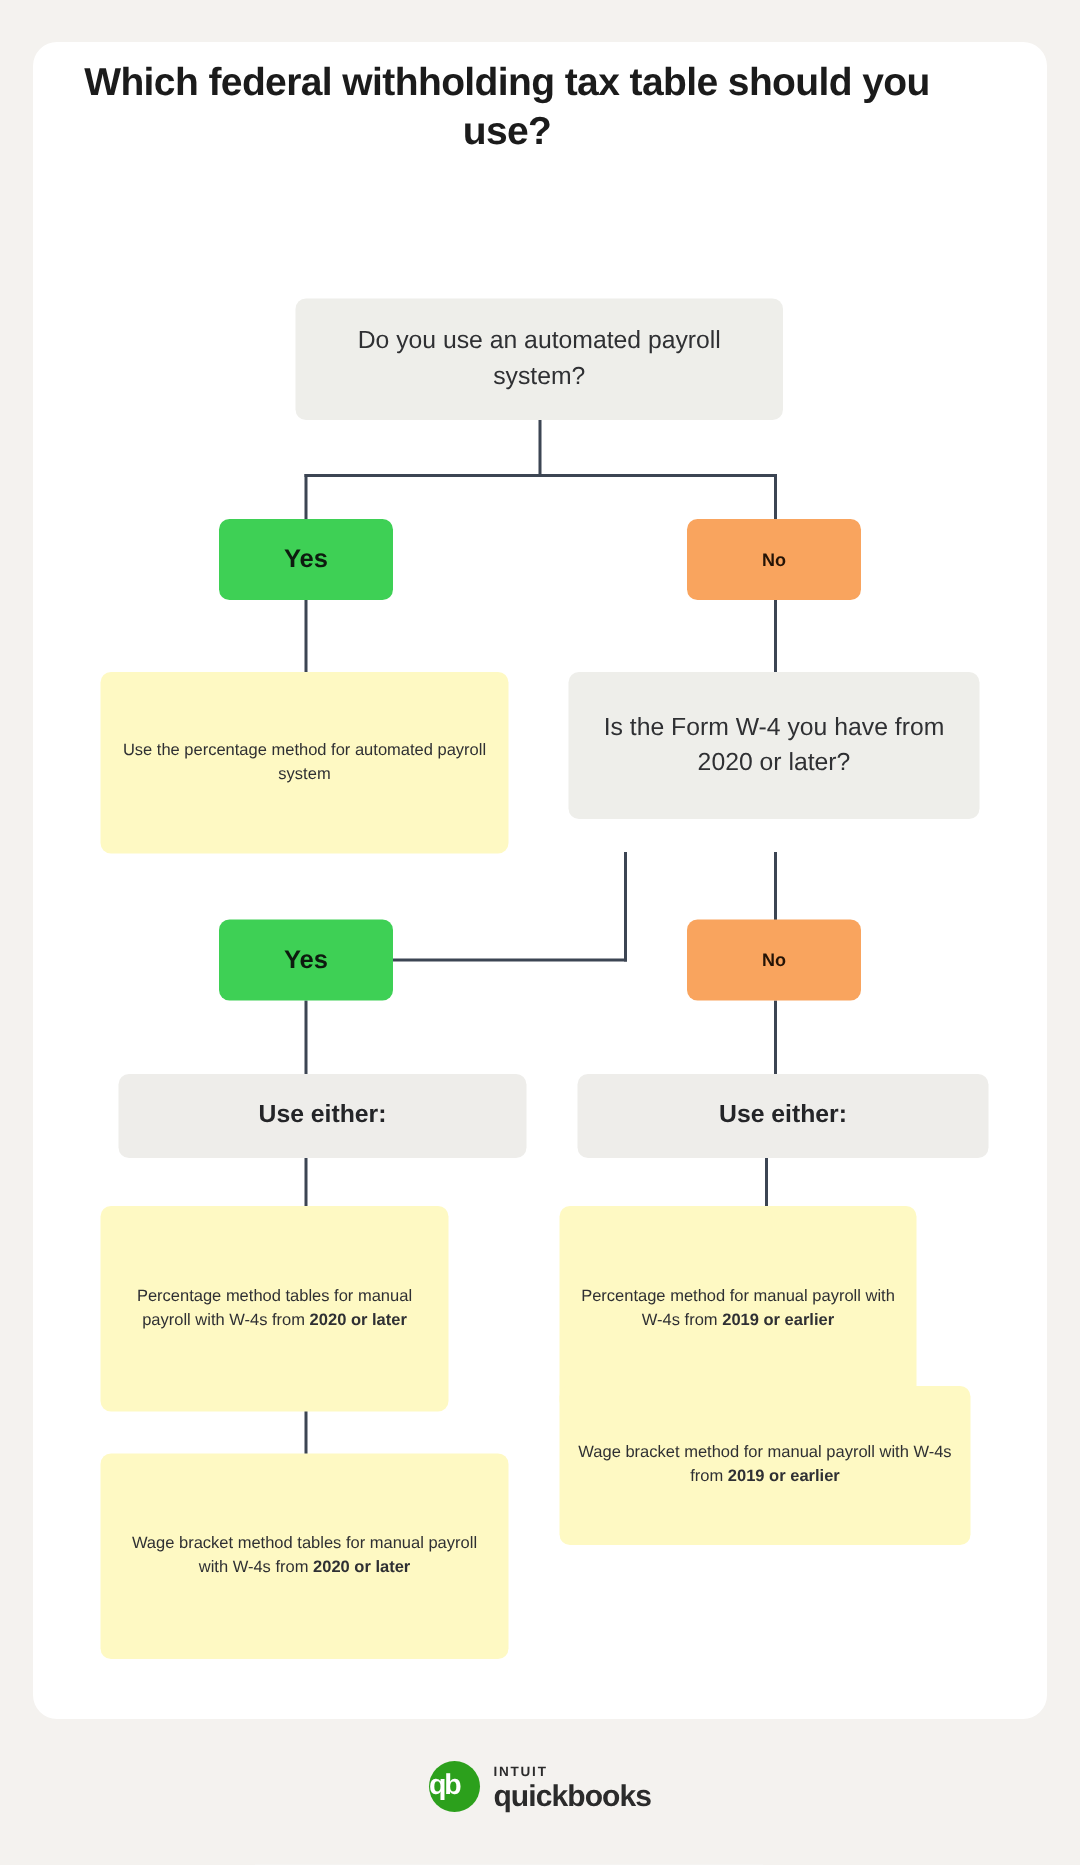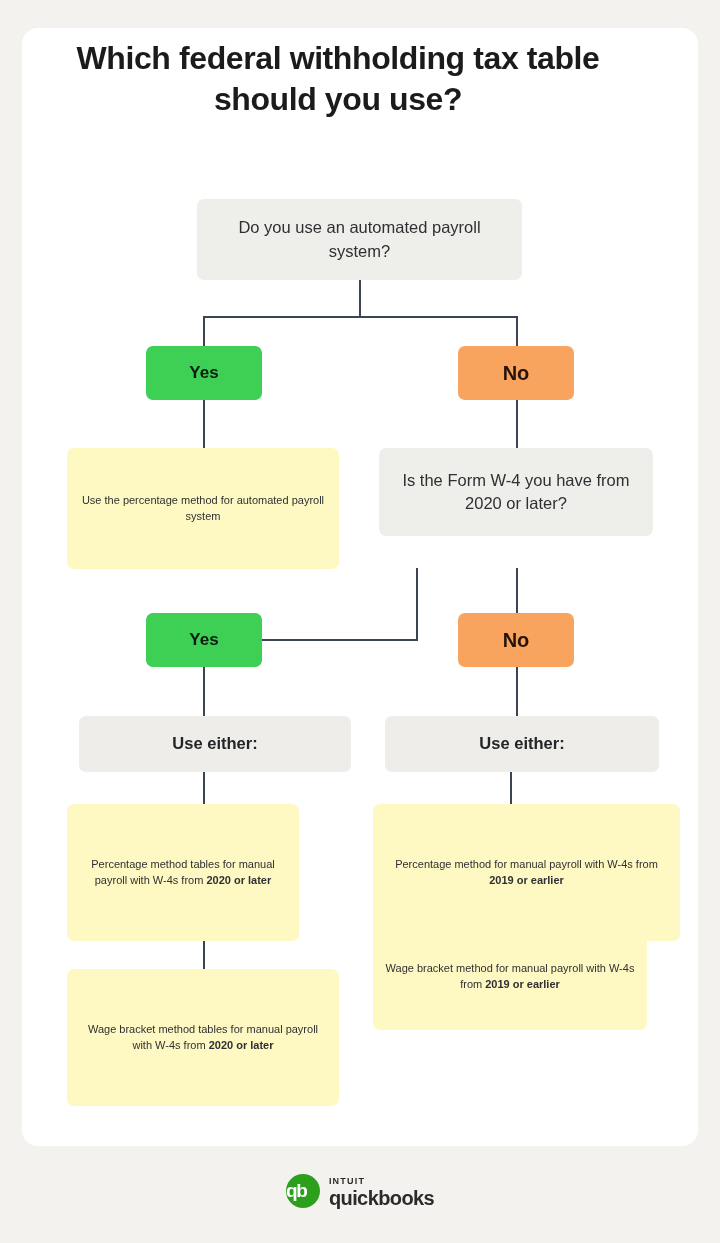--- a/index.html
+++ b/index.html
@@ -28,21 +28,21 @@
     border-radius: 16px;
   }
 
   
   #title {
     position: absolute;
     left: 50px;
     top: 38px;
     width: 576px;
     text-align: center;
-    font-size: 32px;
+    font-size: 26px;
     line-height: 1.28;
     font-weight: bold;
     letter-spacing: -0.4px;
     color: #1b1b1b;
   }
 
   
   .node {
     position: absolute;
     box-sizing: border-box;
@@ -81,21 +81,21 @@
   }
   .node.yes {
     background: #3ed055;
     color: #0d1b0f;
     font-size: 17px;
     font-weight: bold;
   }
   .node.no {
     background: #f9a45e;
     color: #241306;
-    font-size: 20px;
+    font-size: 12px;
     font-weight: bold;
   }
   .node b { font-weight: bold; }
 
   
   .ln {
     position: absolute;
     background: #3c4553;
     z-index: 1;
   }
@@ -197,21 +197,21 @@
   </div>
 
   <div class="node no" style="left:458px; top:346px; width:116px; height:54px;">
     <span class="txt">No</span>
   </div>
 
   <div class="node blue" style="left:67px; top:448px; width:272px; height:121px;">
     <span class="txt">Use the percentage method for automated payroll system</span>
   </div>
 
-  <div class="node gray" style="left:379px; top:448px; width:274px; height:88px;">
+  <div class="node gray" style="left:379px; top:448px; width:274px; height:98px;">
     <span class="txt">Is the Form W-4 you have from 2020 or later?</span>
   </div>
 
   <div class="node yes" style="left:146px; top:613px; width:116px; height:54px;">
     <span class="txt">Yes</span>
   </div>
 
   <div class="node no" style="left:458px; top:613px; width:116px; height:54px;">
     <span class="txt">No</span>
   </div>
@@ -221,21 +221,21 @@
   </div>
 
   <div class="node gray-bold" style="left:373px; top:716px; width:274px; height:56px;">
     <span class="txt">Use either:</span>
   </div>
 
   <div class="node blue" style="left:67px; top:804px; width:232px; height:137px;">
     <span class="txt"><span>Percentage method tables for manual payroll with W-4s from </span><b>2020 or later</b></span>
   </div>
 
-  <div class="node blue" style="left:373px; top:804px; width:307px; height:137px;">
+  <div class="node blue" style="left:373px; top:804px; width:238px; height:137px;">
     <span class="txt"><span>Percentage method for manual payroll with W-4s from </span><b>2019 or earlier</b></span>
   </div>
 
   <div class="node blue" style="left:67px; top:969px; width:272px; height:137px;">
     <span class="txt"><span>Wage bracket method tables for manual payroll with W-4s from </span><b>2020 or later</b></span>
   </div>
 
   <div class="node blue" style="left:373px; top:924px; width:274px; height:106px;">
     <span class="txt"><span>Wage bracket method for manual payroll with W-4s from </span><b>2019 or earlier</b></span>
   </div>

